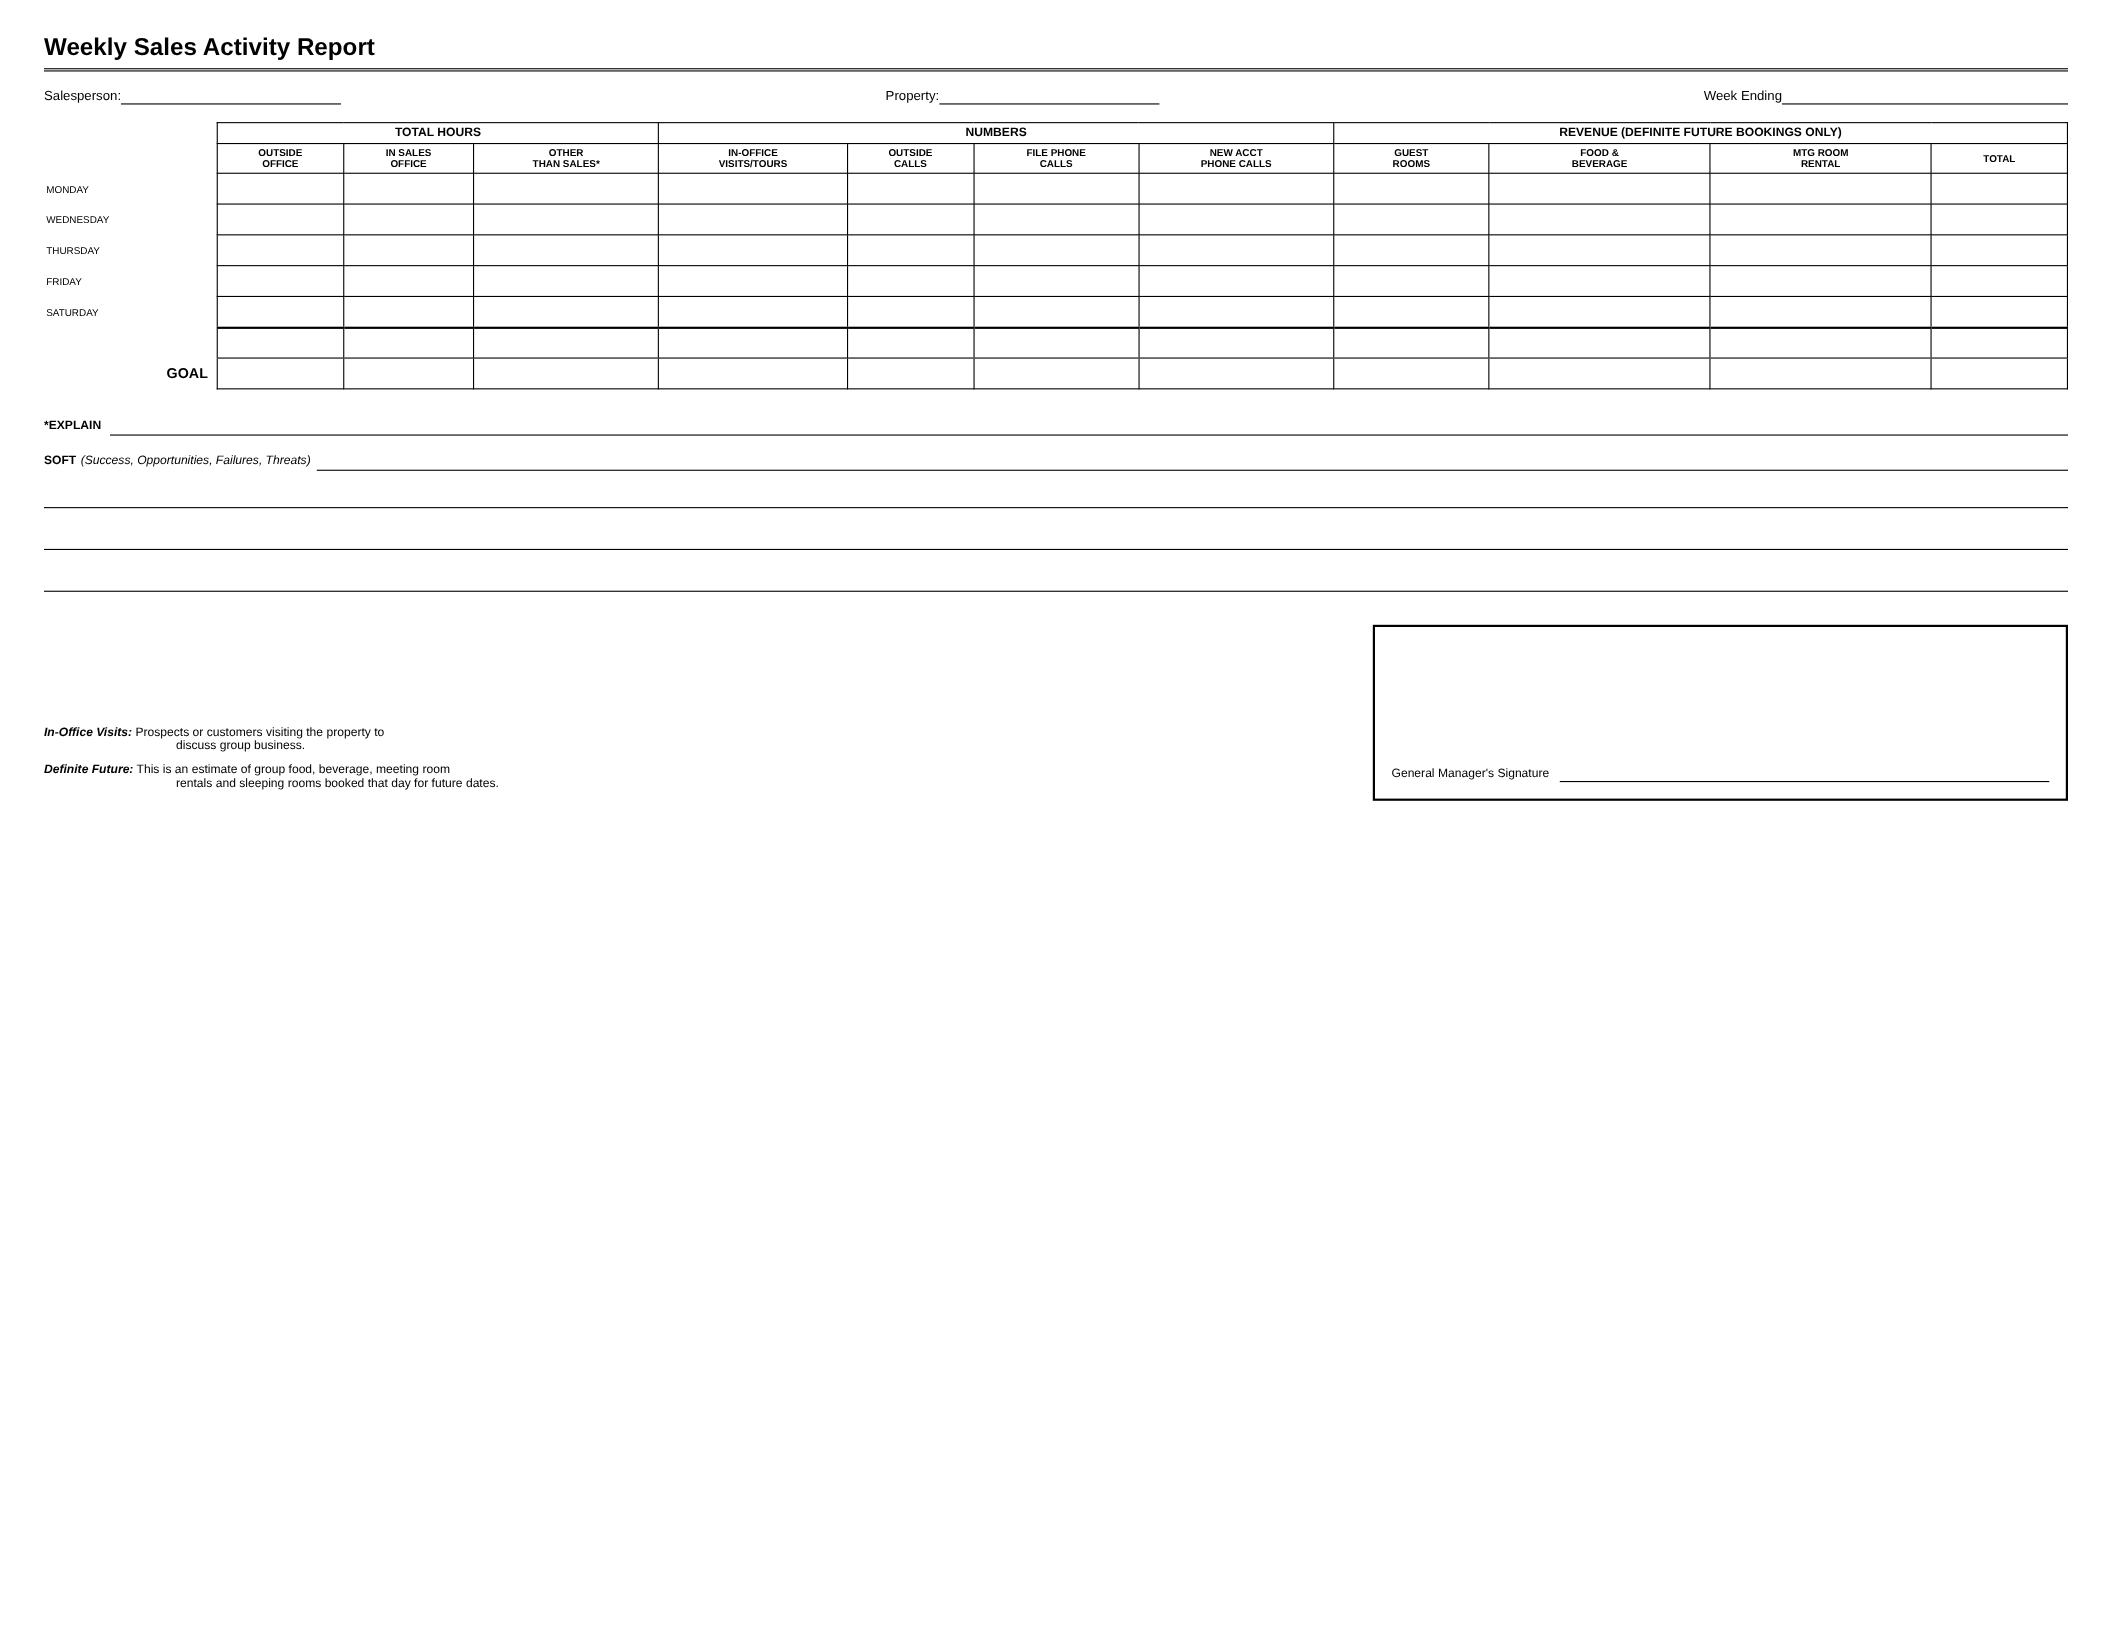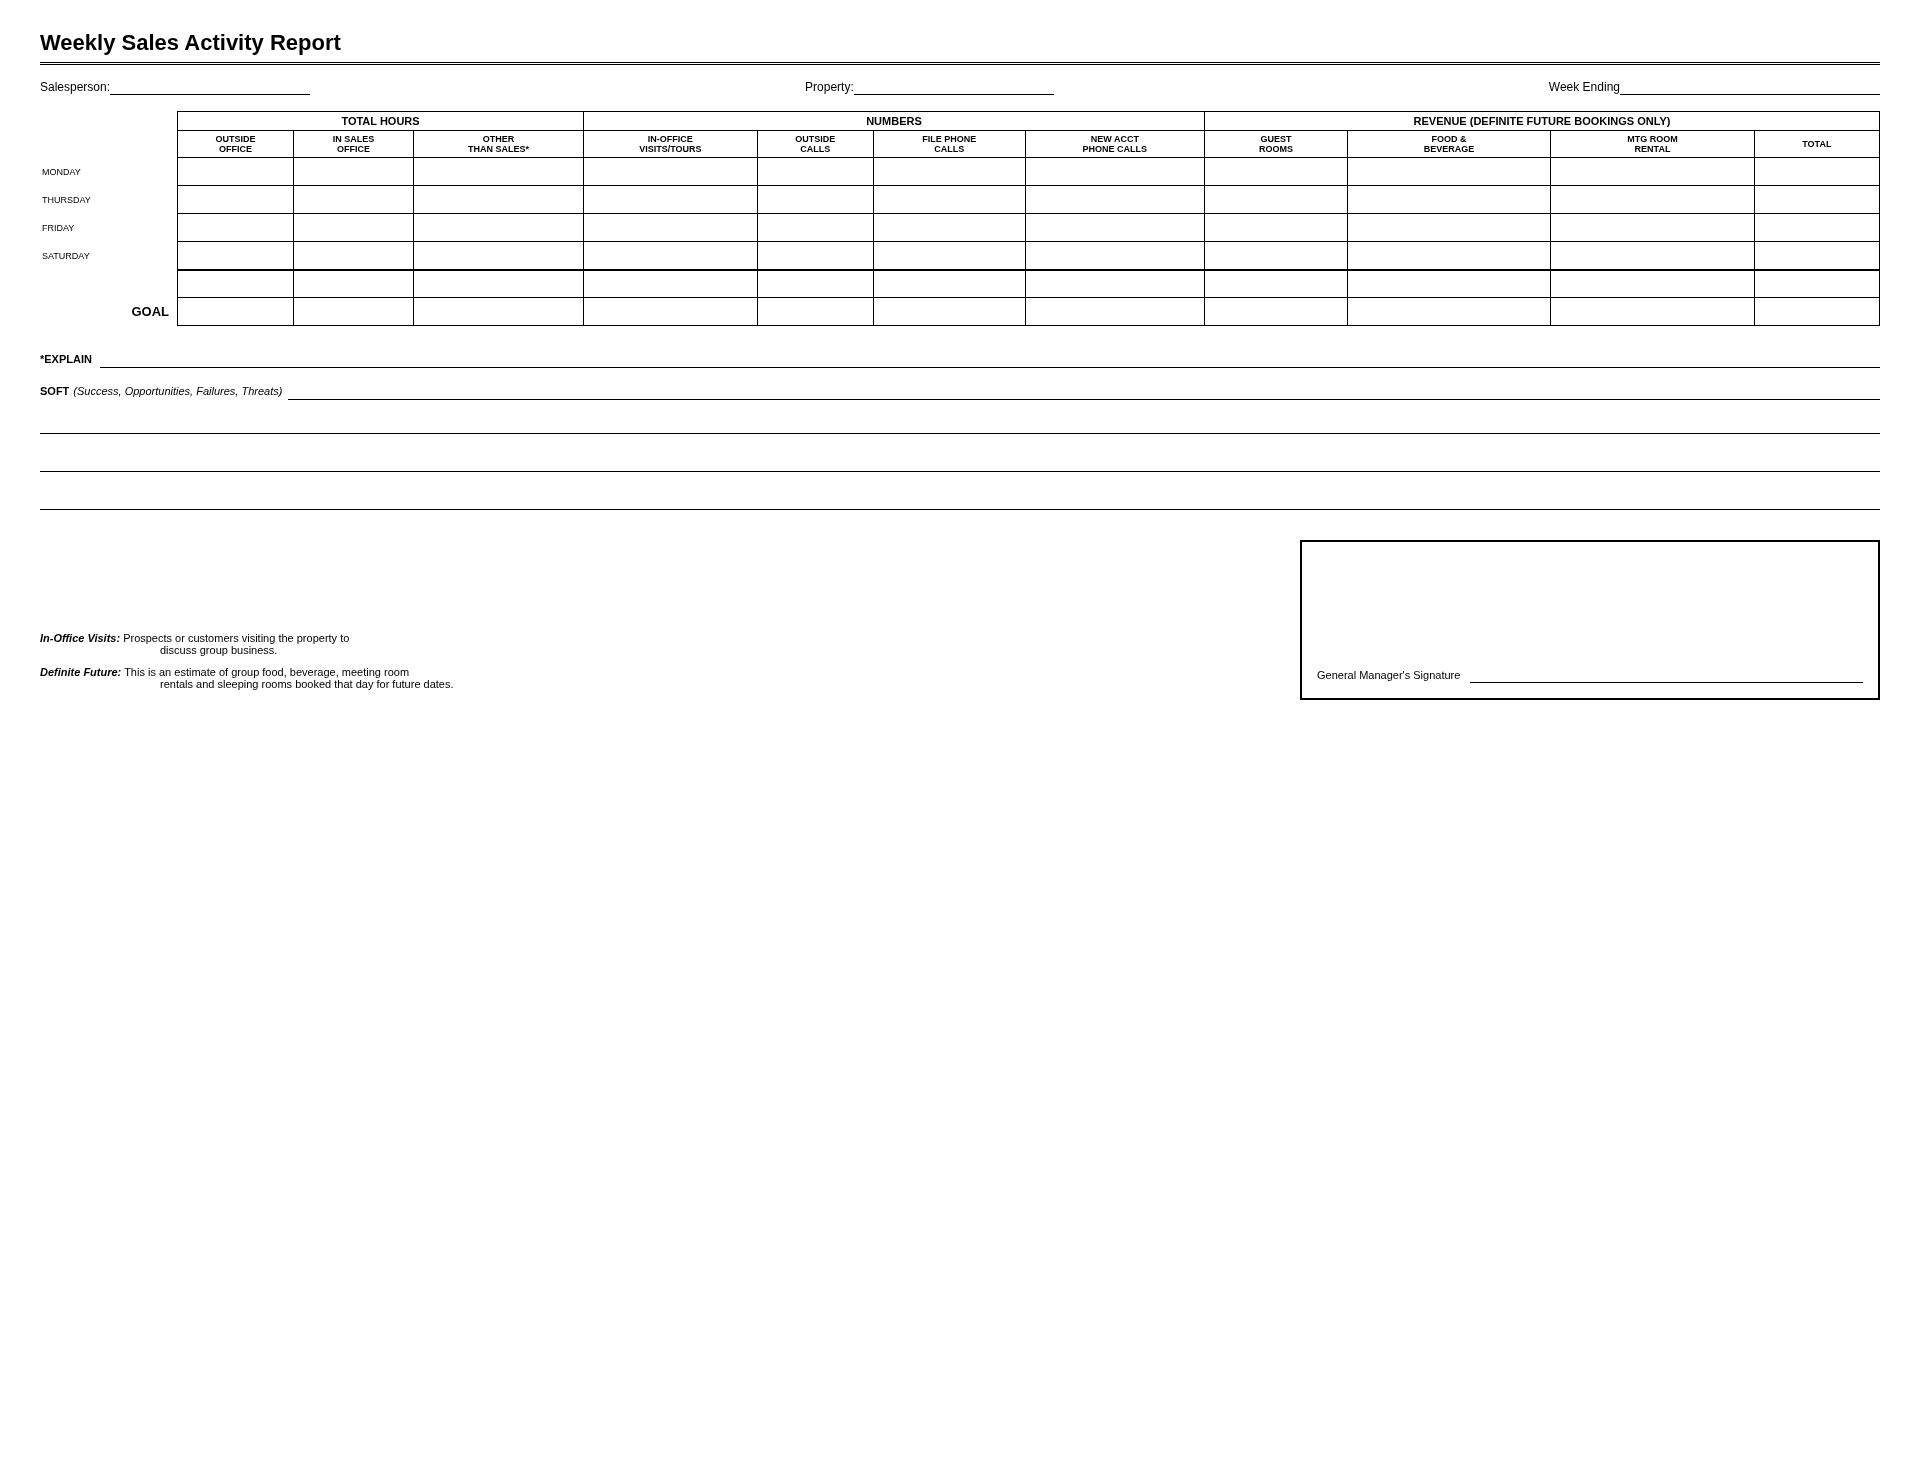--- a/index.html
+++ b/index.html
@@ -166,21 +166,21 @@
       font-weight: bold;
       font-style: italic;
     }
 
     .footnote-indent {
       margin-left: 120px;
     }
 
     .signature-box {
       border: 2px solid #000;
-      width: 580px;
+      width: 632px;
       height: 160px;
       padding: 15px;
       display: flex;
       flex-direction: column;
       justify-content: flex-end;
     }
 
     .signature-line {
       display: flex;
       align-items: center;
@@ -256,20 +256,34 @@
       <td></td>
       <td></td>
       <td></td>
       <td></td>
       <td></td>
       <td></td>
       <td></td>
     </tr>
 
 
+    <tr>
+      <td class="day-label">WEDNESDAY</td>
+      <td></td>
+      <td></td>
+      <td></td>
+      <td></td>
+      <td></td>
+      <td></td>
+      <td></td>
+      <td></td>
+      <td></td>
+      <td></td>
+      <td></td>
+    </tr>
 
     <tr>
       <td class="day-label">THURSDAY</td>
       <td></td>
       <td></td>
       <td></td>
       <td></td>
       <td></td>
       <td></td>
       <td></td>

